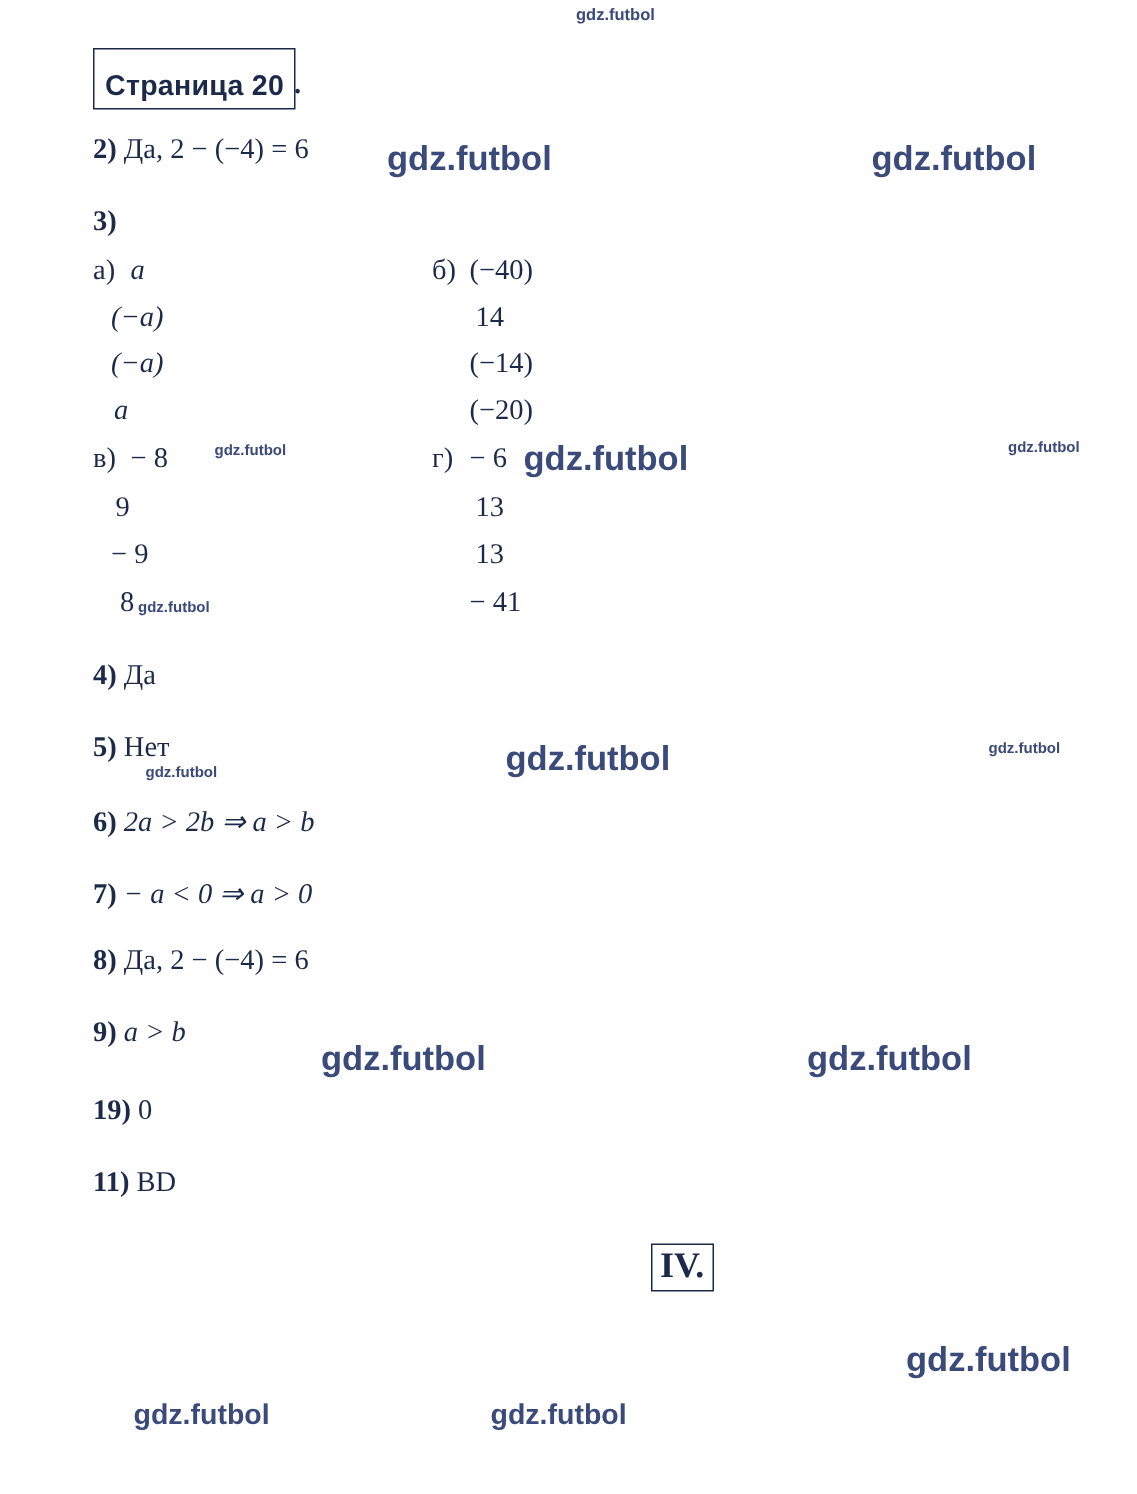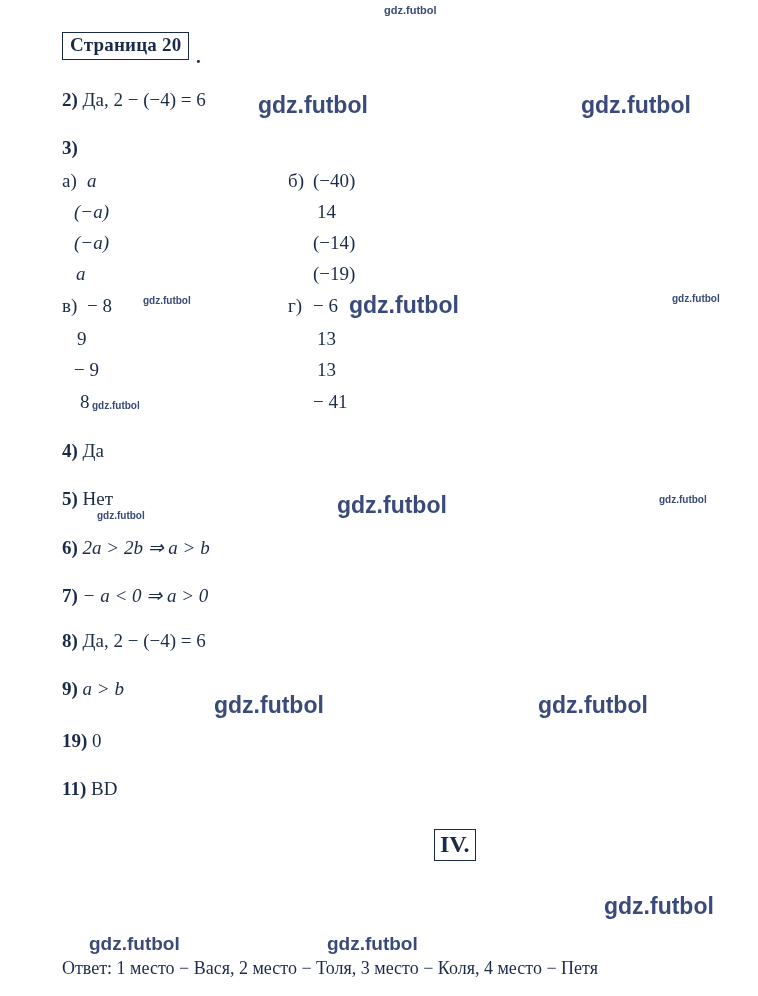--- a/index.html
+++ b/index.html
@@ -34,22 +34,22 @@
   .wm.small { font-size: 11px; }
   .wm.med { font-size: 19px; }
   .wm.big { font-size: 23px; }
 
   
   .page-title {
     position: absolute;
     left: 18px;
     top: 32px;
     border: 1.5px solid #1c2a4a;
-    padding: 1px 7px 3px 7px;
-    font-family: Liberation Serif, serif;
+    padding: 14px 7px 3px 7px;
+    font-family: Liberation Sans, sans-serif;
     font-weight: bold;
     font-size: 19px;
     letter-spacing: 0.2px;
   }
   .title-dot {
     position: absolute;
     left: 152px;
     top: 46px;
     font-size: 19px;
     font-weight: bold;
@@ -136,30 +136,29 @@
   <div id="task3-layer">
       <div class="subitem" style="left: 18px; top: 170px;">а)</div>
       <div class="subitem it" style="left: 43px; top: 170px;">a</div>
       <div class="subitem it" style="left: 30px; top: 201px;">(−a)</div>
       <div class="subitem it" style="left: 30px; top: 232px;">(−a)</div>
       <div class="subitem it" style="left: 32px; top: 263px;">a</div>
       <div class="subitem" style="left: 244px; top: 170px;">б)</div>
       <div class="subitem" style="left: 269px; top: 170px;">(−40)</div>
       <div class="subitem" style="left: 273px; top: 201px;">14</div>
       <div class="subitem" style="left: 269px; top: 232px;">(−14)</div>
-      <div class="subitem" style="left: 269px; top: 263px;">(−19)</div>
+      <div class="subitem" style="left: 269px; top: 263px;">(−20)</div>
       <div class="subitem" style="left: 18px; top: 295px;">в)</div>
       <div class="subitem" style="left: 43px; top: 295px;">− 8</div>
       <div class="subitem" style="left: 33px; top: 328px;">9</div>
       <div class="subitem" style="left: 30px; top: 359px;">− 9</div>
       <div class="subitem" style="left: 36px; top: 391px;">8</div>
       <div class="subitem" style="left: 244px; top: 295px;">г)</div>
       <div class="subitem" style="left: 269px; top: 295px;">− 6</div>
       <div class="subitem" style="left: 273px; top: 328px;">13</div>
       <div class="subitem" style="left: 273px; top: 359px;">13</div>
       <div class="subitem" style="left: 269px; top: 391px;">− 41</div>
     </div>
 
   <div class="roman-box">IV.</div>
 
-  <div class="answer-line" style="left:18px; top:958px;">Ответ: 1 место − Вася, 2 место − Толя, 3 место − Коля, 4 место − Петя</div>
 
 </div>
 
 </body></html>

